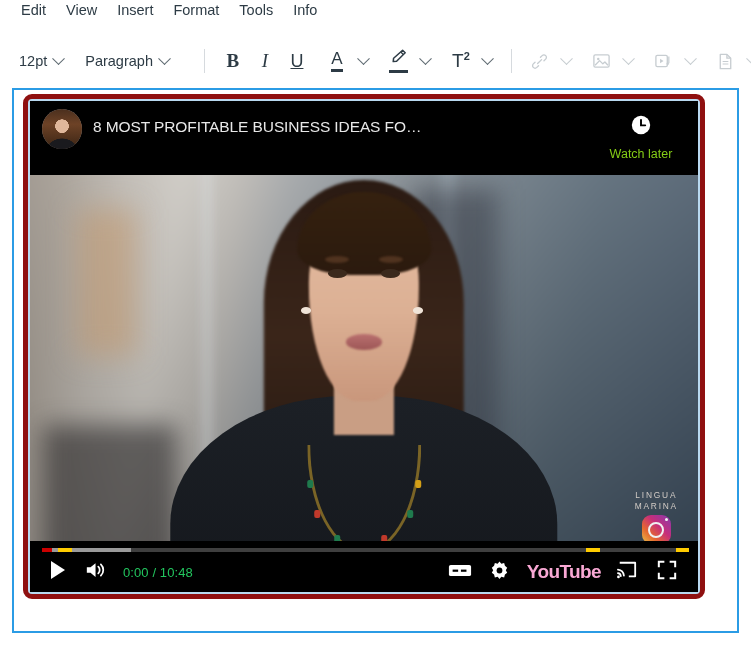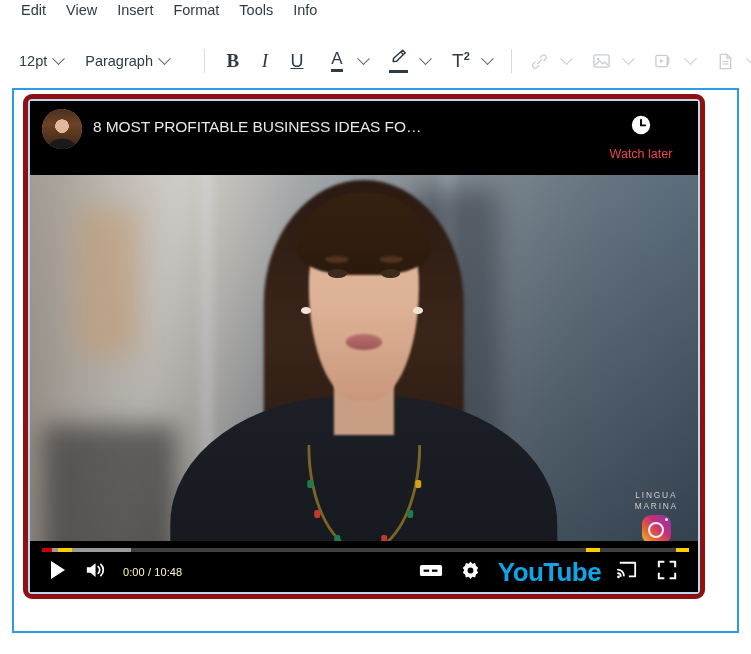--- a/index.html
+++ b/index.html
@@ -149,21 +149,21 @@
     letter-spacing: -0.1px;
   }
   .yt-actions { display: flex; gap: 0px; margin-right: 18px; flex: none; }
   .yt-act {
     width: 78px;
     display: flex; flex-direction: column;
     align-items: center;
     padding-top: 13px;
     color: #fff;
   }
-  .yt-act-label { font-size: 12.5px; margin-top: 7px; color: #ef4444; white-space: nowrap; }
+  .yt-act-label { font-size: 12.5px; margin-top: 7px; color: #84cc16; white-space: nowrap; }
 
   
   .frame {
     position: absolute;
     left: 0; top: 0; right: 0; bottom: 0;
     overflow: hidden;
     background: #1d4ed8;
   }
   .bg-room {
     position: absolute; inset: 0;
@@ -320,21 +320,21 @@
   .ctrl-row {
     display: flex; align-items: center;
     height: 40px;
     padding: 0 12px 0 9px;
   }
   .c-btn {
     width: 38px; height: 38px;
     display: flex; align-items: center; justify-content: center;
     color: #fff; flex: none;
   }
-  .c-time { color: #fef9c3; font-size: 11px; margin-left: 8px; letter-spacing: 0.1px; white-space: nowrap; }
+  .c-time { color: #22c55e; font-size: 13px; margin-left: 8px; letter-spacing: 0.1px; white-space: nowrap; }
   .c-right { margin-left: auto; display: flex; align-items: center; gap: 2px; }
   .yt-logo { display: flex; align-items: center; margin: 0 5px 0 6px; }
 </style>
 </head>
 <body>
 
 <div class="menubar">
   <div class="menu-item">Edit</div>
   <div class="menu-item">View</div>
   <div class="menu-item">Insert</div>
@@ -573,21 +573,21 @@
             </div>
             <div class="c-btn">
               <span>
                 <svg width="21" height="21" viewBox="0 0 24 24">
                   <path fill="#fff" d="M12 1.8 l2.1 2.6 3.2-.9 .9 3.2 2.6 2.1 -1.6 2.9 1.6 2.9 -2.6 2.1 -.9 3.2 -3.2-.9 -2.1 2.6 -2.1-2.6 -3.2 .9 -.9-3.2 -2.6-2.1 1.6-2.9 -1.6-2.9 2.6-2.1 .9-3.2 3.2 .9 Z"></path>
                   <circle cx="12" cy="12" r="3.3" fill="#000"></circle>
                 </svg>
               </span>
             </div>
             <div class="yt-logo">
-              <span style="color:#0ea5e9;font-size:26px;font-weight:bold;letter-spacing:-0.6px;font-family:'Liberation Sans',sans-serif;">YouTube</span>
+              <span style="color:#f9a8d4;font-size:19px;font-weight:bold;letter-spacing:-0.6px;font-family:'Liberation Sans',sans-serif;">YouTube</span>
             </div>
             <div class="c-btn">
               <span>
                 <svg width="22" height="20" viewBox="0 0 24 22">
                   <path d="M4 3 h17 v15 h-7" fill="none" stroke="#fff" stroke-width="2" stroke-linejoin="round"></path>
                   <path d="M2 10.5 a7.5 7.5 0 016.6 6.6" fill="none" stroke="#fff" stroke-width="1.9" stroke-linecap="round"></path>
                   <path d="M2 14.5 a3.6 3.6 0 013.2 3.2" fill="none" stroke="#fff" stroke-width="1.9" stroke-linecap="round"></path>
                   <circle cx="2.6" cy="18.6" r="1.5" fill="#fff"></circle>
                 </svg>
               </span>

